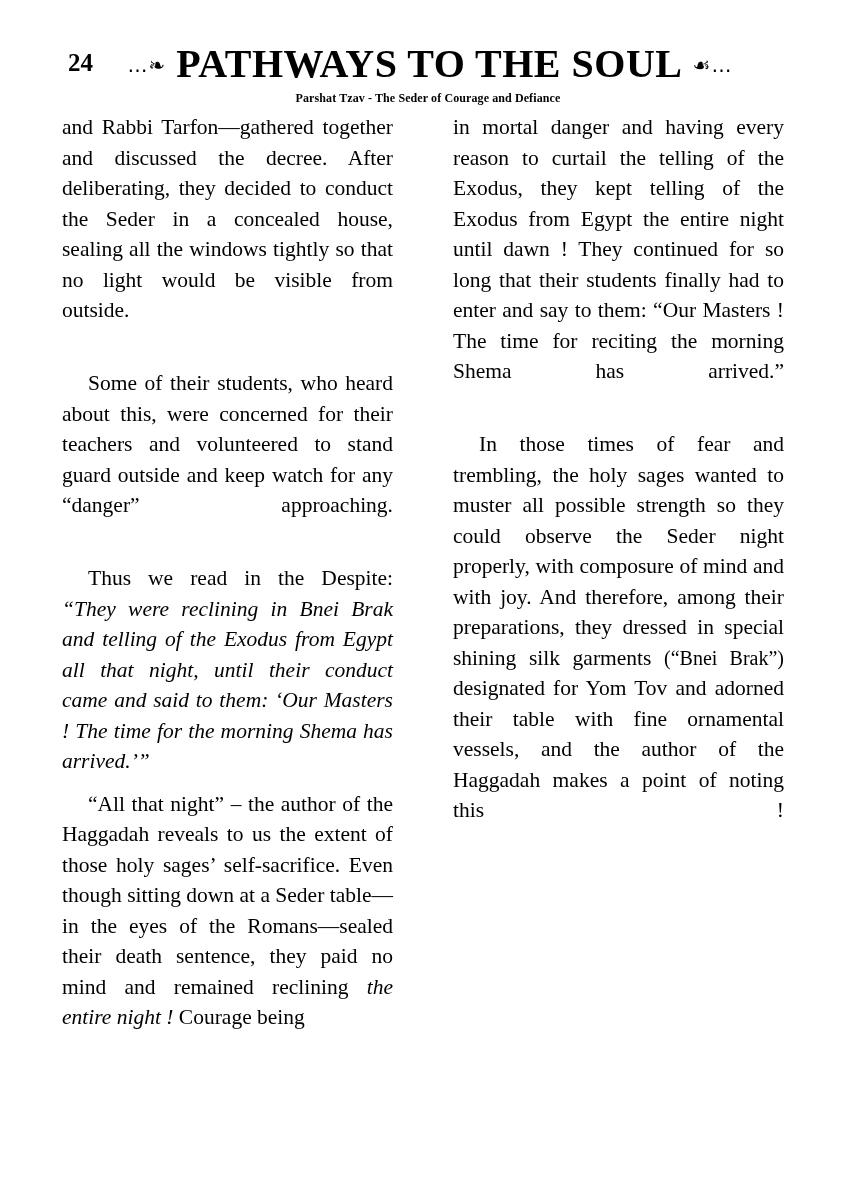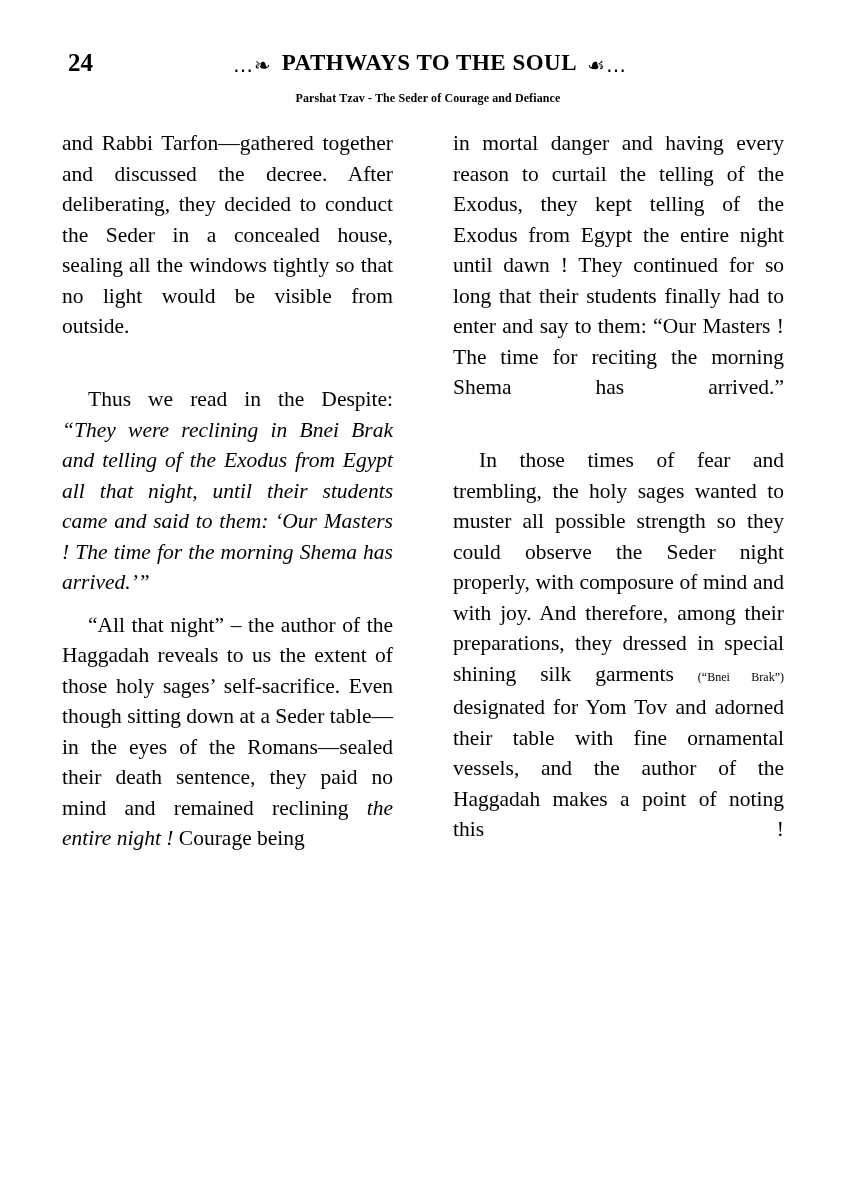--- a/index.html
+++ b/index.html
@@ -49,37 +49,37 @@
     font-family: "DejaVu Sans", sans-serif;
     font-size: 20px;
     letter-spacing: 1px;
     line-height: 1;
     position: relative;
     top: 2px;
   }
   .orn.left { transform: scaleX(1); }
   .header-title {
     font-family: "Liberation Serif", serif;
-    font-size: 23px;
+    font-size: 40px;
     font-weight: bold;
     letter-spacing: 0.5px;
     white-space: nowrap;
   }
   .subtitle {
     text-align: center;
     font-family: "Liberation Serif", serif;
     font-size: 12px;
     font-weight: bold;
     letter-spacing: 0.1px;
     margin-top: 5px;
     margin-left: 10px;
   }
   
   .columns {
-    margin-top: 22px;
+    margin-top: 6px;
     display: flex;
     gap: 60px;
   }
   .col {
     width: 340px;
   }
   p.para {
     margin: 0 0 12px 0;
     font-size: 21.5px;
     line-height: 30.5px;
@@ -87,21 +87,21 @@
     text-justify: inter-word;
     hyphens: none;
   }
   p.para.indent {
     text-indent: 26px;
   }
   .ital {
     font-style: italic;
   }
   .small-quote {
-    font-size: 12px;
+    font-size: 20px;
   }
   
   p.center-last::after {
     content: "";
     display: inline-block;
     width: 100%;
   }
 </style>
 </head>
 <body>
@@ -115,21 +115,22 @@
       <span class="header-title">PATHWAYS TO THE SOUL</span>
       <span class="orn right">☙…</span>
     </div>
   </div>
 
   <div class="subtitle">Parshat Tzav - The Seder of Courage and Defiance</div>
 
   <div class="columns">
     <div class="col" id="left-col">
         <p class="para plain center-last"><span>and Rabbi Tarfon—gathered together and discussed the decree. After deliberating, they decided to conduct the Seder in a concealed house, sealing all the windows tightly so that no light would be visible from outside.</span></p>
-        <p class="para indent"><span>Thus we read in the Despite: </span><span class="ital">“They were reclining in Bnei Brak and telling of the Exodus from Egypt all that night, until their students came and said to them: ‘Our Masters ! The time for the morning Shema has arrived.’”</span></p>
+        <p class="para indent center-last"><span>Some of their students, who heard about this, were concerned for their teachers and volunteered to stand guard outside and keep watch for any “danger” approaching.</span></p>
+        <p class="para indent"><span>Thus we read in the Despite: </span><span class="ital">“They were reclining in Bnei Brak and telling of the Exodus from Egypt all that night, until their conduct came and said to them: ‘Our Masters ! The time for the morning Shema has arrived.’”</span></p>
         <p class="para indent"><span>“All that night” – the author of the Haggadah reveals to us the extent of those holy sages’ self-sacrifice. Even though sitting down at a Seder table—in the eyes of the Romans—sealed their death sentence, they paid no mind and remained reclining </span><span class="ital">the entire night !</span><span> Courage being</span></p>
       </div>
     <div class="col" id="right-col">
         <p class="para plain center-last"><span>in mortal danger and having every reason to curtail the telling of the Exodus, they kept telling of the Exodus from Egypt the entire night until dawn ! They continued for so long that their students finally had to enter and say to them: “Our Masters ! The time for reciting the morning Shema has arrived.”</span></p>
         <p class="para indent center-last"><span>In those times of fear and trembling, the holy sages wanted to muster all possible strength so they could observe the Seder night properly, with composure of mind and with joy. And therefore, among their preparations, they dressed in special shining silk garments </span><span class="small-quote">(“Bnei Brak”)</span><span> designated for Yom Tov and adorned their table with fine ornamental vessels, and the author of the Haggadah makes a point of noting this !</span></p>
       </div>
   </div>
 
 </div>
 

